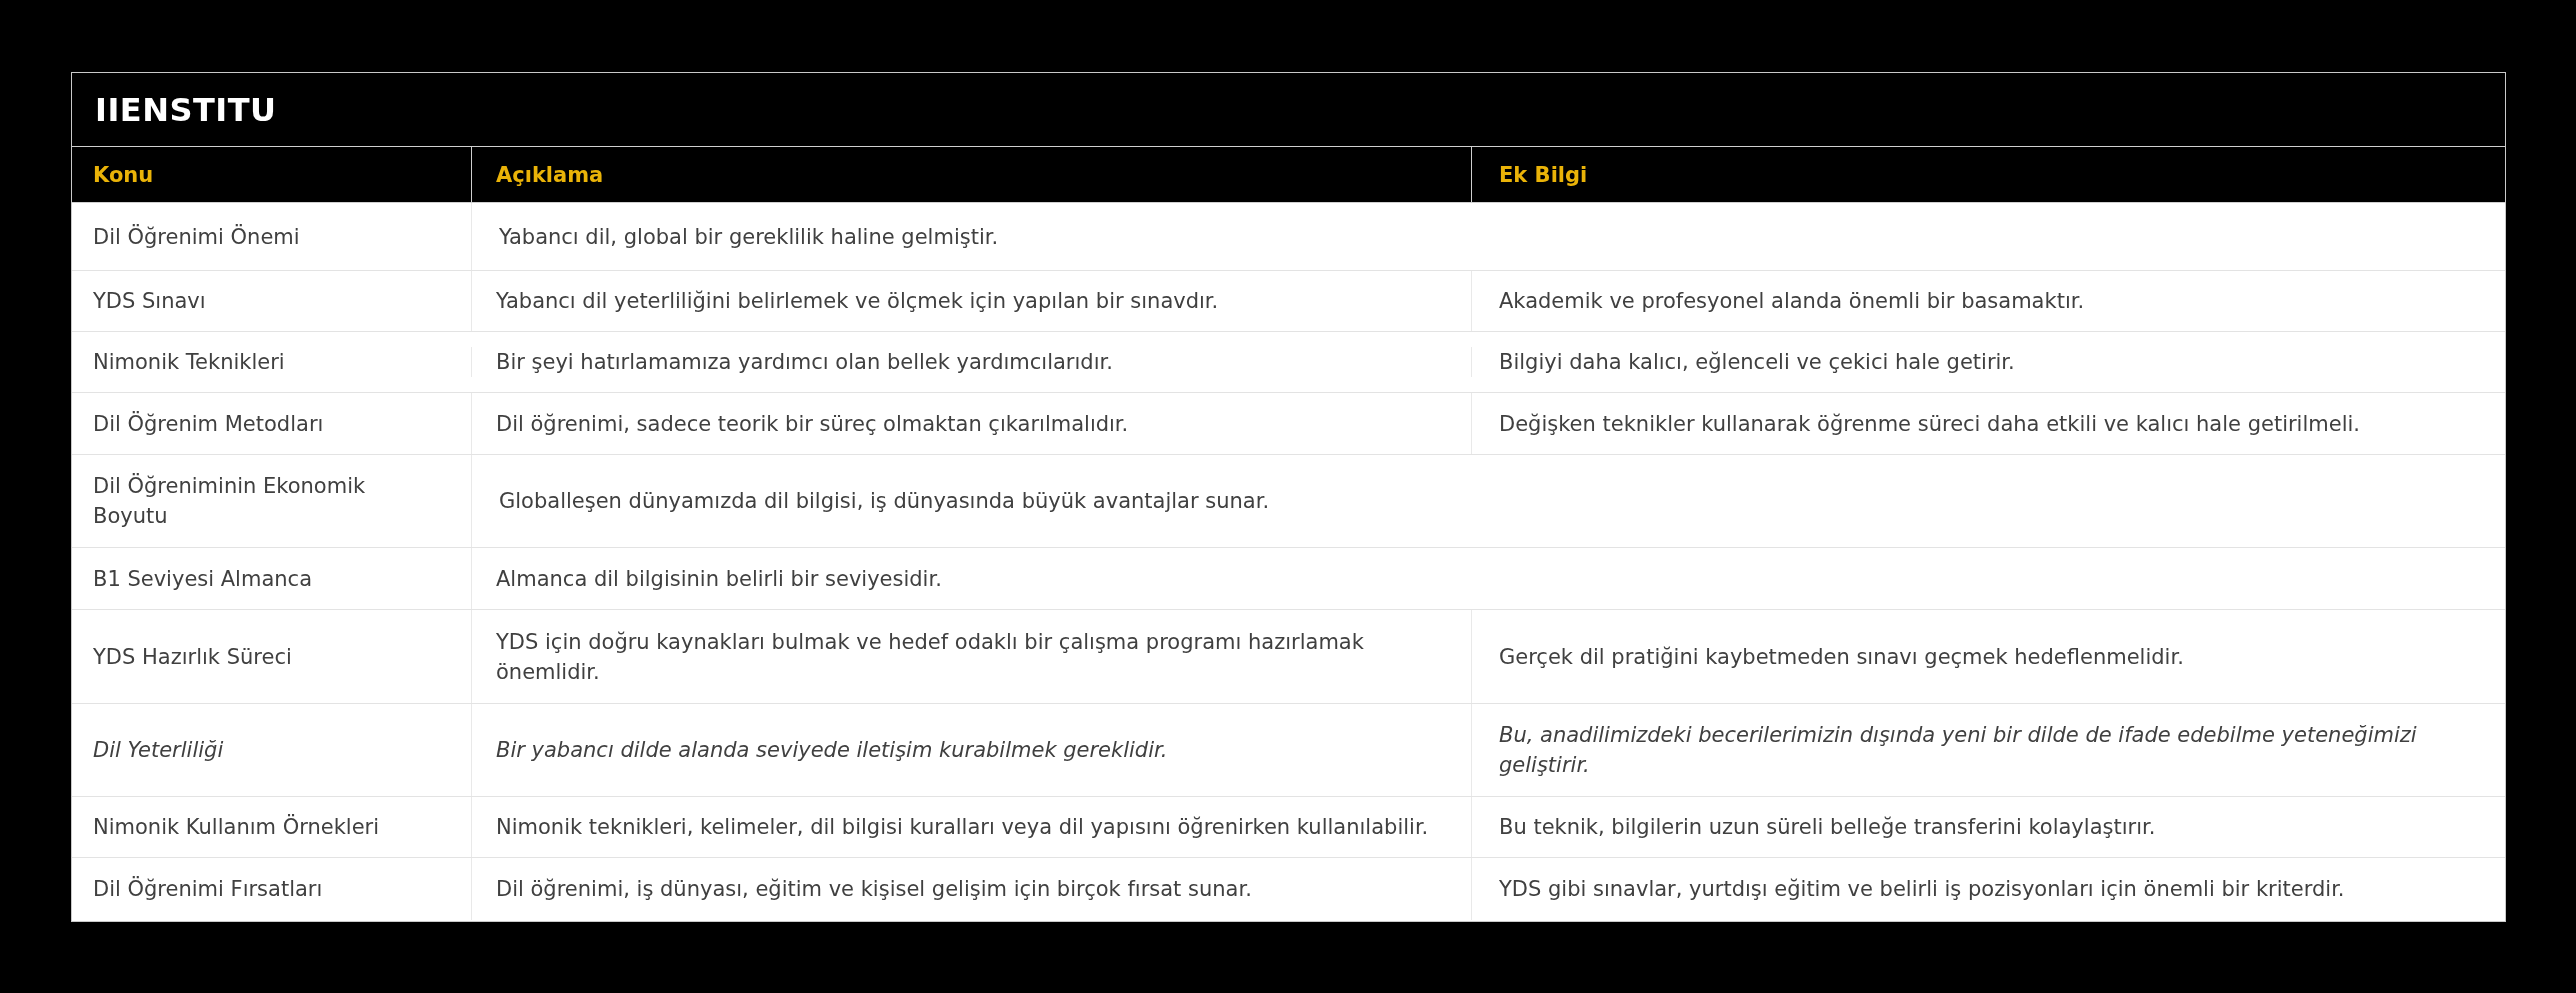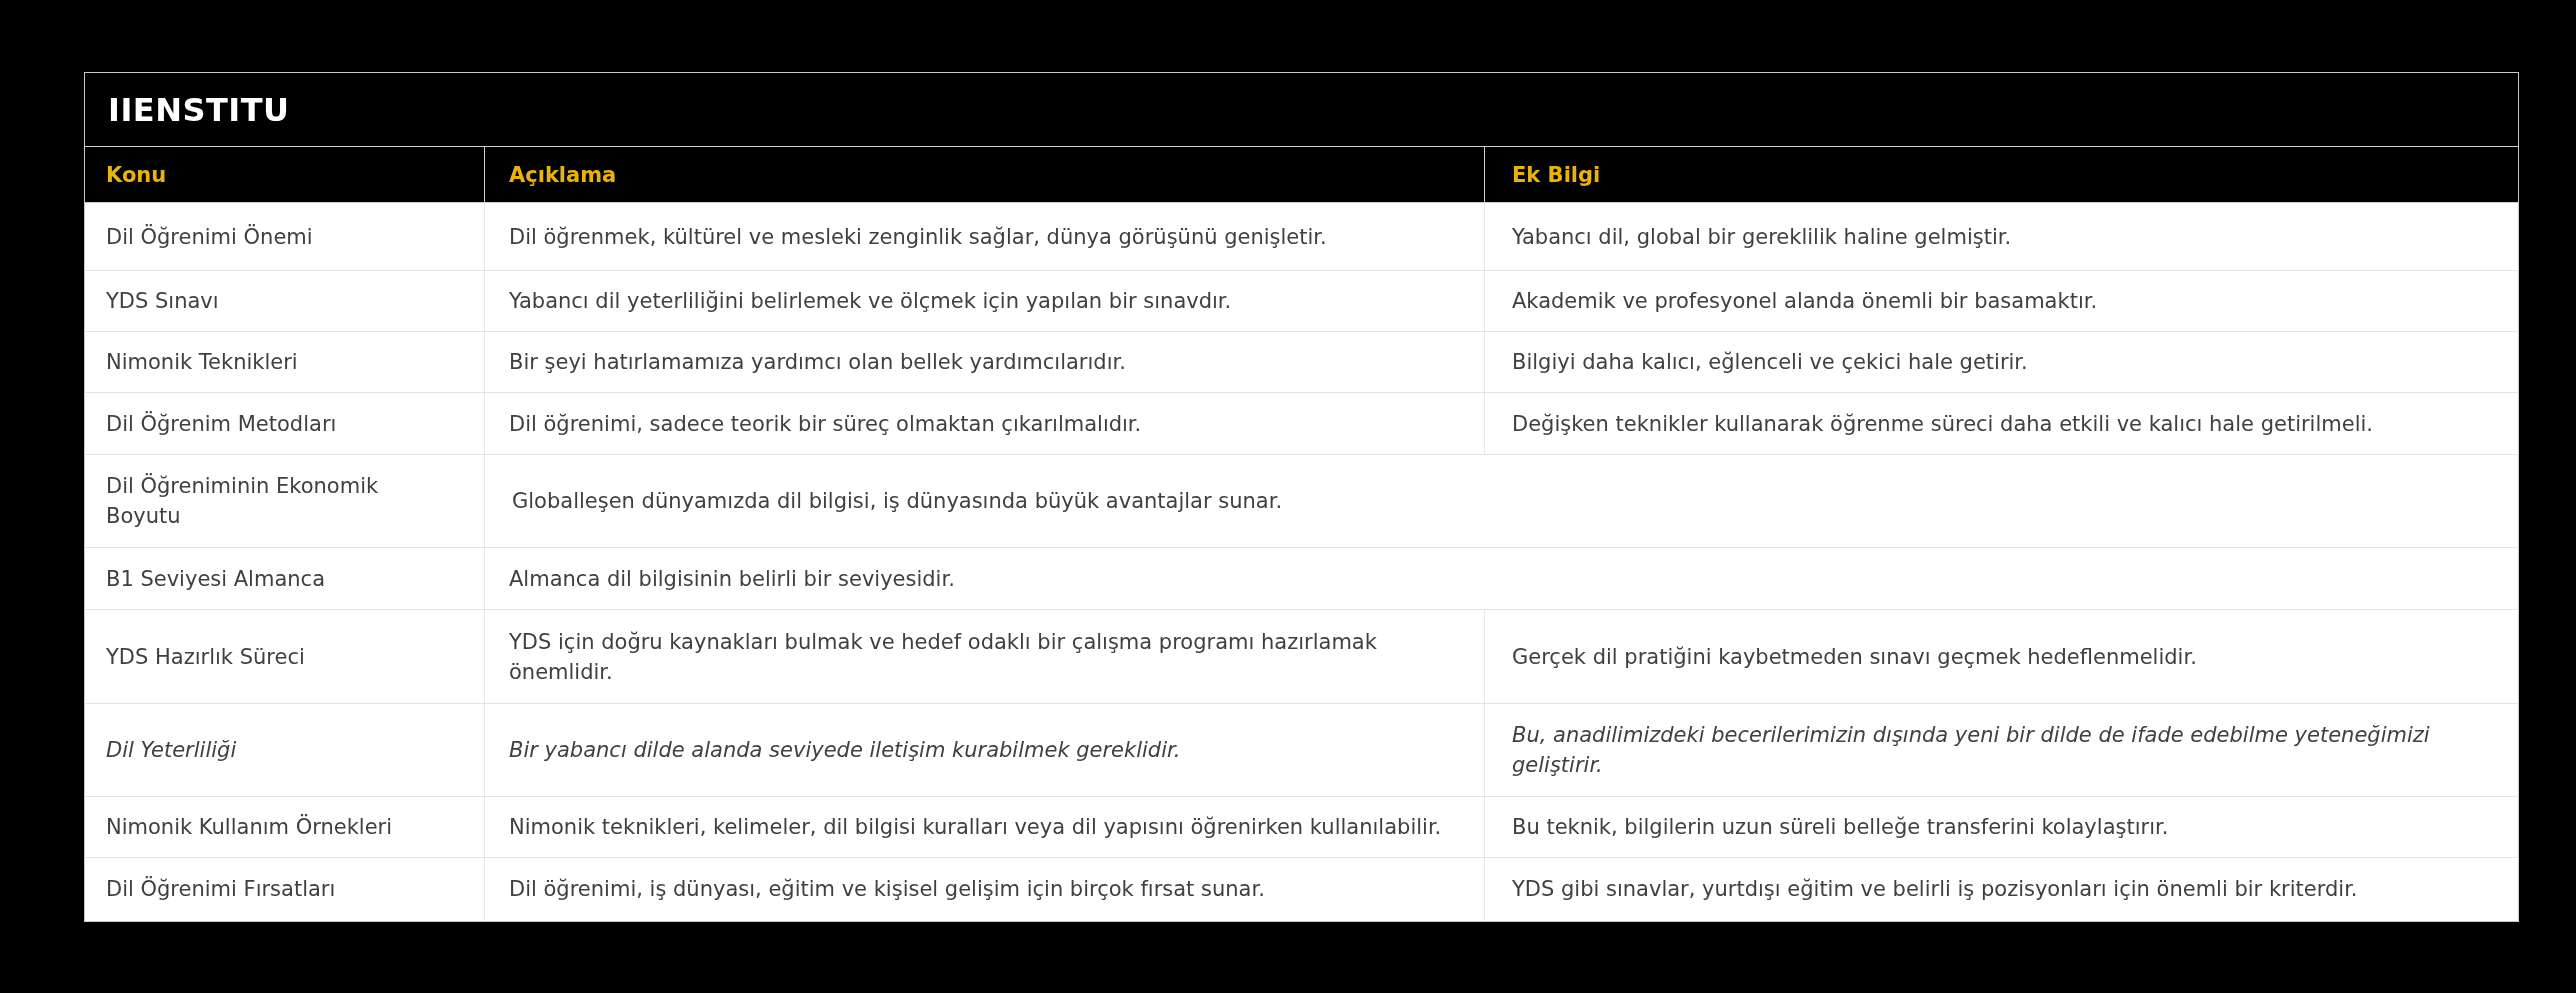--- a/index.html
+++ b/index.html
@@ -9,21 +9,21 @@
   }
   body {
     width: 2576px;
     height: 993px;
     position: relative;
     overflow: hidden;
     font-family: "DejaVu Sans", sans-serif;
   }
   .table-card {
     position: absolute;
-    left: 84px;
+    left: 71px;
     top: 72px;
     width: 2435px;
     height: 850px;
     box-sizing: border-box;
     border: 1.9px solid #c9c9c9;
     background: #000000;
     display: flex;
     flex-direction: column;
   }
   .title-bar {
@@ -67,21 +67,21 @@
   }
   .row {
     display: flex;
     box-sizing: border-box;
     border-bottom: 1.9px solid #e3e3e3;
     background: #ffffff;
   }
   .row:last-child { border-bottom: none; }
   .row:nth-child(1)  { height: 68px; }
   .row:nth-child(2)  { height: 61px; }
-  .row:nth-child(3)  { height: 61px; }
+  .row:nth-child(3)  { height: 61px; align-items: center; }
   .row:nth-child(4)  { height: 62px; }
   .row:nth-child(5)  { height: 93px; }
   .row:nth-child(6)  { height: 62px; }
   .row:nth-child(7)  { height: 94px; }
   .row:nth-child(8)  { height: 93px; font-style: italic; }
   .row:nth-child(9)  { height: 61px; }
   .row:nth-child(10) { height: 62px; }
   .cell {
     box-sizing: border-box;
     display: flex;
@@ -110,21 +110,20 @@
 
   <div class="header-row">
     <div class="hcell c1">Konu</div>
     <div class="hcell c2">Açıklama</div>
     <div class="hcell c3">Ek Bilgi</div>
   </div>
 
   <div class="tbody">
     <div class="row">
       <div class="cell c1">Dil Öğrenimi Önemi</div>
-      <div class="cell c2">Dil öğrenmek, kültürel ve mesleki zenginlik sağlar, dünya görüşünü genişletir.</div>
       <div class="cell c3">Yabancı dil, global bir gereklilik haline gelmiştir.</div>
     </div>
     <div class="row">
       <div class="cell c1">YDS Sınavı</div>
       <div class="cell c2">Yabancı dil yeterliliğini belirlemek ve ölçmek için yapılan bir sınavdır.</div>
       <div class="cell c3">Akademik ve profesyonel alanda önemli bir basamaktır.</div>
     </div>
     <div class="row">
       <div class="cell c1">Nimonik Teknikleri</div>
       <div class="cell c2">Bir şeyi hatırlamamıza yardımcı olan bellek yardımcılarıdır.</div>

